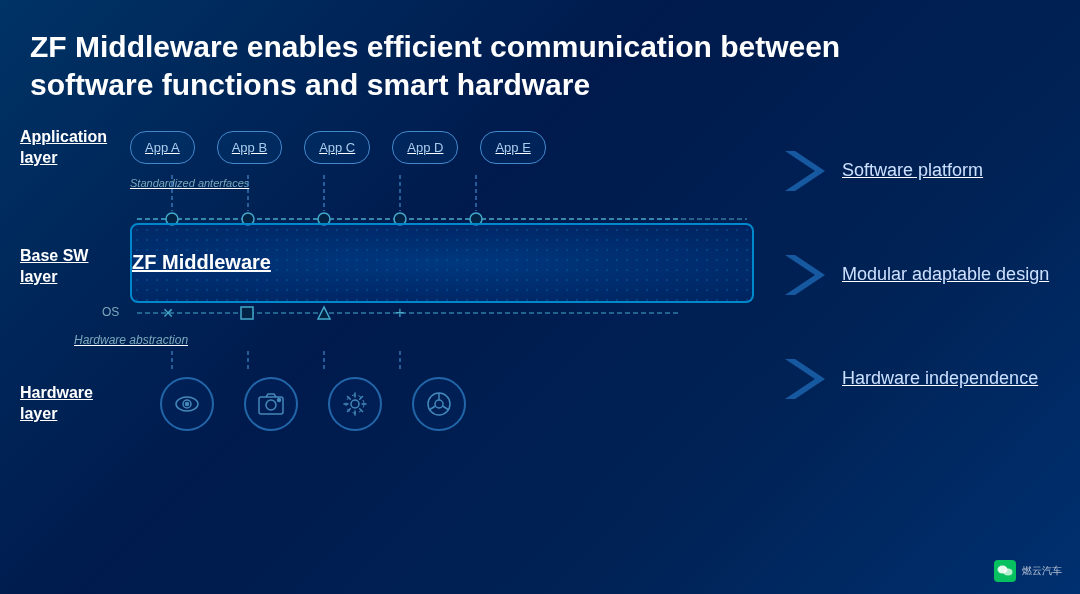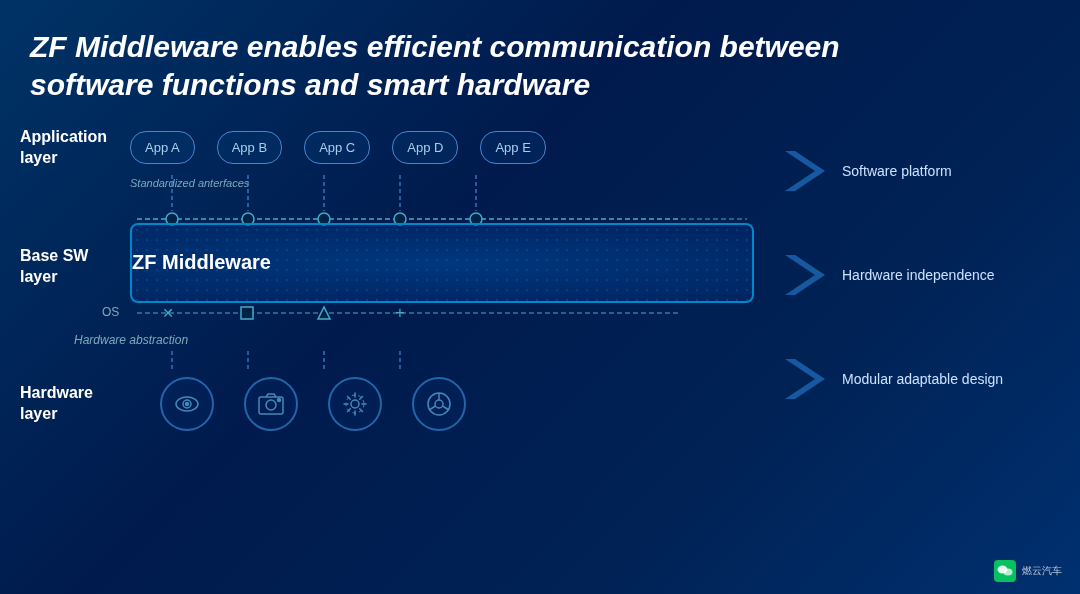--- a/index.html
+++ b/index.html
@@ -8,34 +8,34 @@
       height: 594px;
       background: linear-gradient(135deg, #003366 0%, #001a4d 40%, #002255 70%, #003070 100%);
       font-family: Arial, sans-serif;
       color: white;
       overflow: hidden;
       position: relative;
     }
 
     .title-section {
       padding: 28px 30px 16px 30px;
-      font-style: italic;
     }
     .title-text {
       font-size: 30px;
       font-weight: bold;
       color: white;
       line-height: 1.25;
       max-width: 870px;
     }
 
     .main-content {
       display: flex;
       padding: 0 20px;
       gap: 6px;
+      text-decoration: underline;
     }
 
     
     .diagram-section {
       flex: 1;
       position: relative;
       min-width: 680px;
     }
 
     
@@ -55,21 +55,21 @@
       margin: 4px 0;
     }
 
     .chevron {
       width: 50px;
       height: 50px;
       flex-shrink: 0;
     }
 
     .label-text {
-      font-size: 14px;
+      font-size: 18px;
       color: #cce0ff;
       line-height: 1.3;
     }
 
     
     .app-layer {
       display: flex;
       align-items: center;
       gap: 0;
       margin-bottom: 0;
@@ -334,28 +334,28 @@
       <svg class="chevron" viewBox="0 0 50 50">
         <polygon points="5,5 35,25 5,45 15,45 45,25 15,5" fill="#1a5fa8" opacity="0.9"></polygon>
       </svg>
       <span class="label-text">Software platform</span>
     </div>
 
     <div class="label-item">
       <svg class="chevron" viewBox="0 0 50 50">
         <polygon points="5,5 35,25 5,45 15,45 45,25 15,5" fill="#1a5fa8" opacity="0.9"></polygon>
       </svg>
-      <span class="label-text">Hardware independence</span>
+      <span class="label-text">Modular adaptable design</span>
     </div>
 
     <div class="label-item">
       <svg class="chevron" viewBox="0 0 50 50">
         <polygon points="5,5 35,25 5,45 15,45 45,25 15,5" fill="#1a5fa8" opacity="0.9"></polygon>
       </svg>
-      <span class="label-text">Modular adaptable design</span>
+      <span class="label-text">Hardware independence</span>
     </div>
   </div>
 
 </div>
 
 <div class="watermark">
   <div class="wechat-icon">
     <svg width="16" height="14" viewBox="0 0 16 14" fill="white">
       <ellipse cx="5.5" cy="5.5" rx="5" ry="4" fill="white" opacity="0.9"></ellipse>
       <ellipse cx="11" cy="8" rx="4.5" ry="3.5" fill="white" opacity="0.7"></ellipse>

